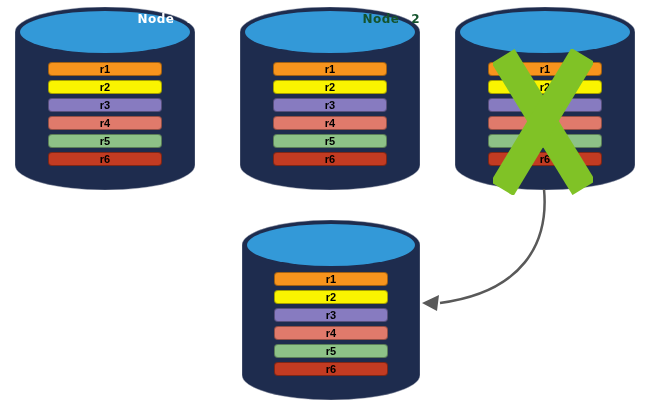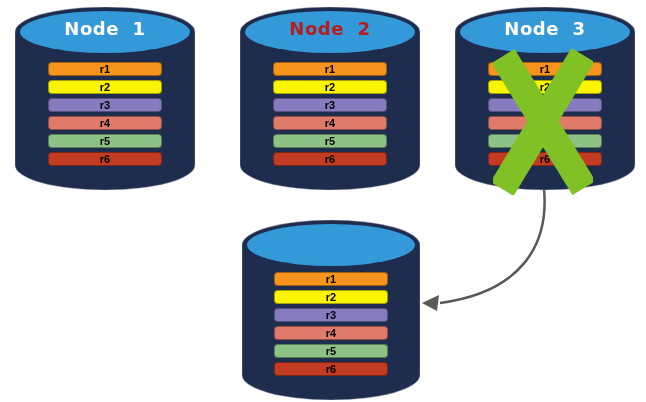--- a/index.html
+++ b/index.html
@@ -13,26 +13,26 @@
   }
   .node { position: absolute; }
   .node-1, .node-2, .node-3 { width: 180px; height: 183px; }
   .node-1 { left: 15px;  top: 7px; }
   .node-2 { left: 240px; top: 7px; }
   .node-3 { left: 455px; top: 7px; }
   .node-4 { left: 242px; top: 220px; width: 178px; height: 180px; }
   .cyl { position: absolute; left: 0; top: 0; }
   .node-label {
     position: absolute;
-    top: 11px;
+    top: 5px;
     left: 0;
     width: 100%;
-    text-align: center;
+    text-align: right;
     font-family: "DejaVu Sans", sans-serif;
-    font-size: 18px;
+    font-size: 12px;
     font-weight: bold;
     color: #FFFFFF;
     word-spacing: 7px;
     letter-spacing: 0.5px;
   }
   .rows {
     position: absolute;
     top: 55px;
     left: 33px;
     width: 114px;
@@ -83,37 +83,36 @@
         <div class="row" style="background: rgb(141, 194, 135); color: rgb(0, 0, 0);">r5</div>
         <div class="row" style="background: rgb(194, 59, 34); color: rgb(0, 0, 0);">r6</div>
       </div>
   </div>
 
   <div class="node node-2">
     <svg class="cyl" width="180" height="183">
       <path class="cyl-silhouette" d="M0,25 A90,25 0 0 1 180,25 L180,158 A90,25 0 0 1 0,158 Z" stroke="rgba(160,165,180,0.45)" stroke-width="1" fill="#1E2C4E"></path>
       <ellipse class="cyl-top" cx="90" cy="25" rx="85" ry="21" fill="#3399D8"></ellipse>
     </svg>
-    <div class="node-label" style="color: #b91c1c;">Node 2</div>
+    <div class="node-label" style="color: #14532d;">Node 2</div>
     <div class="rows">
         <div class="row" style="background: rgb(247, 148, 29); color: rgb(0, 0, 0);">r1</div>
         <div class="row" style="background: rgb(250, 244, 0); color: rgb(0, 0, 0);">r2</div>
         <div class="row" style="background: rgb(135, 123, 192); color: rgb(0, 0, 0);">r3</div>
         <div class="row" style="background: rgb(224, 122, 107); color: rgb(0, 0, 0);">r4</div>
         <div class="row" style="background: rgb(141, 194, 135); color: rgb(0, 0, 0);">r5</div>
         <div class="row" style="background: rgb(194, 59, 34); color: rgb(0, 0, 0);">r6</div>
       </div>
   </div>
 
   <div class="node node-3">
     <svg class="cyl" width="180" height="183">
       <path class="cyl-silhouette" d="M0,25 A90,25 0 0 1 180,25 L180,158 A90,25 0 0 1 0,158 Z" stroke="rgba(160,165,180,0.45)" stroke-width="1" fill="#1E2C4E"></path>
       <ellipse class="cyl-top" cx="90" cy="25" rx="85" ry="21" fill="#3399D8"></ellipse>
     </svg>
-    <div class="node-label" style="color: rgb(255, 255, 255);">Node 3</div>
     <div class="rows">
         <div class="row" style="background: rgb(247, 148, 29); color: rgb(0, 0, 0);">r1</div>
         <div class="row" style="background: rgb(250, 244, 0); color: rgb(0, 0, 0);">r2</div>
         <div class="row" style="background: rgb(135, 123, 192); color: rgb(0, 0, 0);">r3</div>
         <div class="row" style="background: rgb(224, 122, 107); color: rgb(0, 0, 0);">r4</div>
         <div class="row" style="background: rgb(141, 194, 135); color: rgb(0, 0, 0);">r5</div>
         <div class="row" style="background: rgb(194, 59, 34); color: rgb(0, 0, 0);">r6</div>
       </div>
     <svg class="x-mark" viewBox="0 0 100 146">
       <line class="x-line" x1="10" y1="7" x2="91" y2="139" stroke-width="27" stroke="#80C226"></line>

